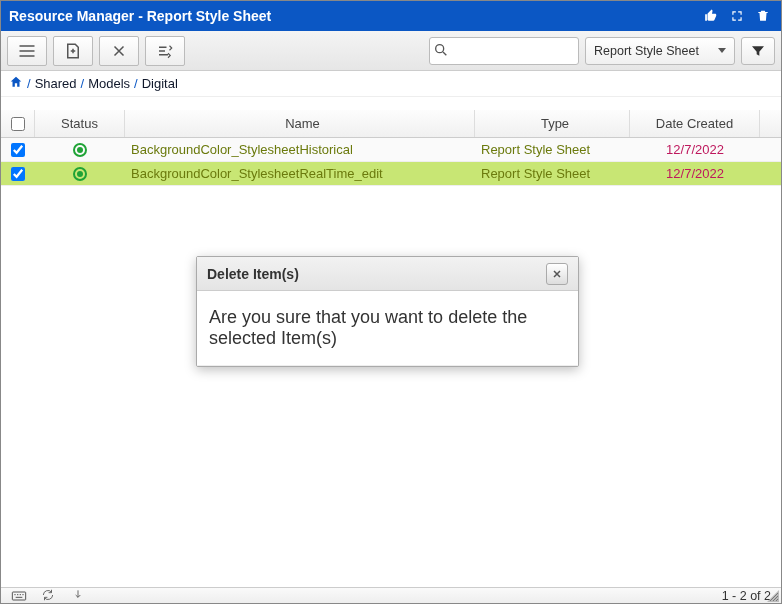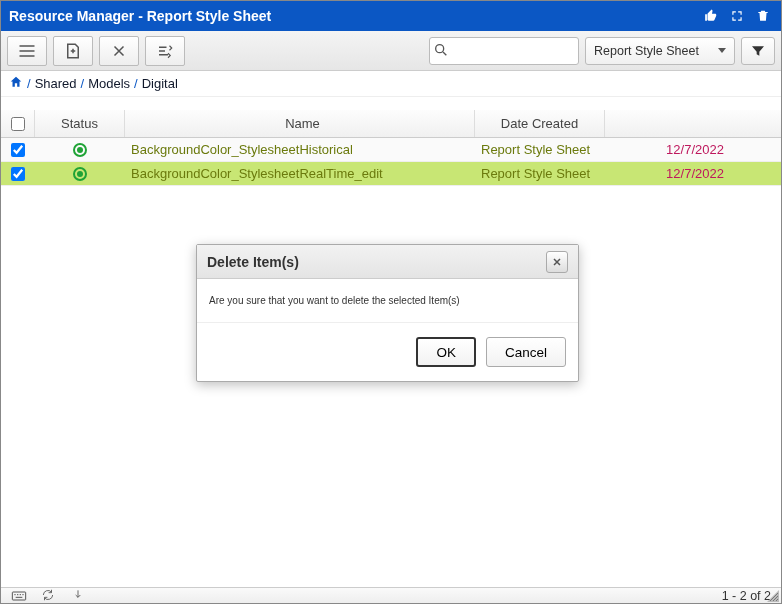--- a/index.html
+++ b/index.html
@@ -49,24 +49,24 @@
   .status-dot::after { content:""; width:6px; height:6px; border-radius:50%; background:#1fa336; }
 
   
   .statusbar { position:absolute; bottom:0; left:0; right:0; height:16px; background:linear-gradient(#fafafa,#eee); border-top:1px solid #ccc; display:flex; align-items:center; padding:0 10px; font-size:12.5px; color:#333; }
   .statusbar .sb-left { display:flex; gap:14px; align-items:center; }
   .statusbar .sb-right { margin-left:auto; }
   .sb-icon { width:16px; height:16px; display:inline-flex; }
 
   
   .overlay { position:absolute; inset:0; pointer-events:none; }
-  .dialog { position:absolute; left:195px; top:243px; width:383px; background:#fff; border:1px solid #aaa; box-shadow:0 3px 12px rgba(0,0,0,0.25); border-radius:2px; pointer-events:auto; }
+  .dialog { position:absolute; left:195px; top:255px; width:383px; background:#fff; border:1px solid #aaa; box-shadow:0 3px 12px rgba(0,0,0,0.25); border-radius:2px; pointer-events:auto; }
   .dlg-title { background:linear-gradient(#f2f2f2,#e4e4e4); height:34px; display:flex; align-items:center; padding:0 10px; font-weight:bold; font-size:14px; border-bottom:1px solid #ccc; }
   .dlg-title .dlg-close { width:22px; height:22px; margin-left:auto; background:linear-gradient(#fff,#ddd); border:1px solid #aaa; border-radius:3px; display:inline-flex; align-items:center; justify-content:center; cursor:pointer; color:#555; font-weight:bold; }
-  .dlg-body { padding:16px 12px; font-size:10px; color:#333; border-bottom:1px solid #eee; }
+  .dlg-body { padding:16px 12px; font-size:18px; color:#333; border-bottom:1px solid #eee; }
   .dlg-actions { padding:14px 12px; display:flex; justify-content:flex-end; gap:10px; }
   .dlg-btn { height:30px; padding:0 18px; border:1px solid #aaa; border-radius:3px; background:linear-gradient(#fff,#f2f2f2); font-size:13.5px; cursor:pointer; }
   .dlg-btn.primary { border:2px solid #333; }
   .tri-resize { position:absolute; right:2px; bottom:1px; width:12px; height:12px; }
 </style>
 </head>
 <body>
 
 <div class="app">
 
@@ -147,20 +147,21 @@
     <a>Digital</a>
   </div>
 
   <div class="grid">
     <div class="grid-head">
       <div class="cell c-check">
         <input type="checkbox" style="">
       </div>
       <div class="cell c-status">Status</div>
       <div class="cell c-name" style="justify-content:center;">Name</div>
+      <div class="cell c-type" style="justify-content:center;">Type</div>
       <div class="cell c-date">Date Created</div>
     </div>
 
     <div class="grid-row">
       <div class="cell c-check">
           <input type="checkbox" checked="" style="">
         </div>
       <div class="cell c-status">
           <span class="status-dot"></span>
         </div>
@@ -214,20 +215,16 @@
     <div class="dialog">
       <div class="dlg-title">
         <span>Delete Item(s)</span>
         <span class="dlg-close">
           <svg viewBox="0 0 24 24" width="12" height="12">
               <path d="M6 6l12 12M18 6L6 18" stroke="#555" stroke-width="3"></path>
             </svg>
         </span>
       </div>
       <div class="dlg-body">Are you sure that you want to delete the selected Item(s)</div>
-      <div class="dlg-actions">
-        <button class="dlg-btn primary">OK</button>
-        <button class="dlg-btn">Cancel</button>
-      </div>
     </div>
   </div>
 
 </div>
 
 </body></html>

